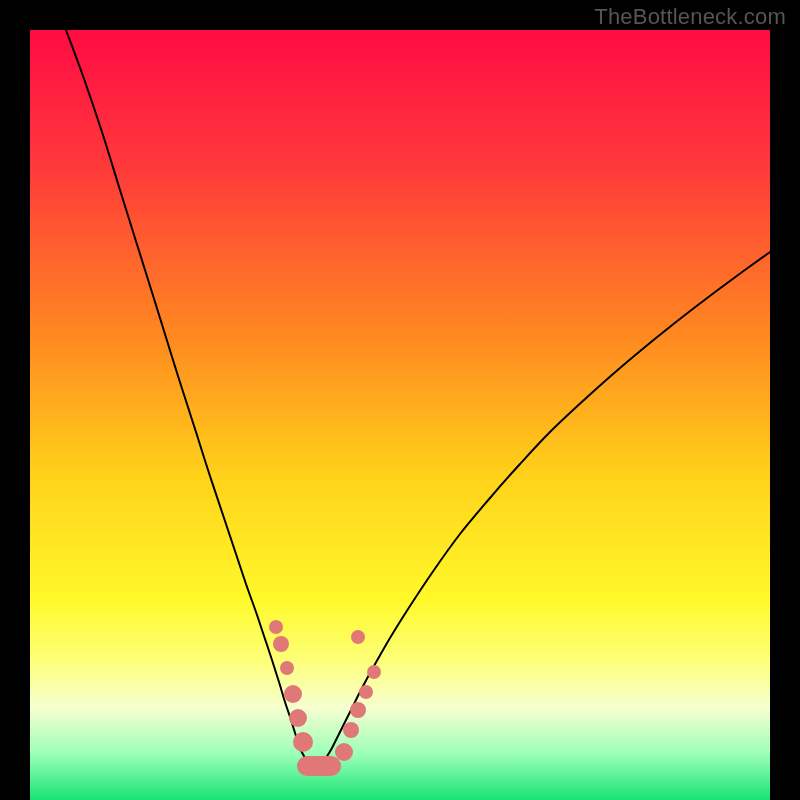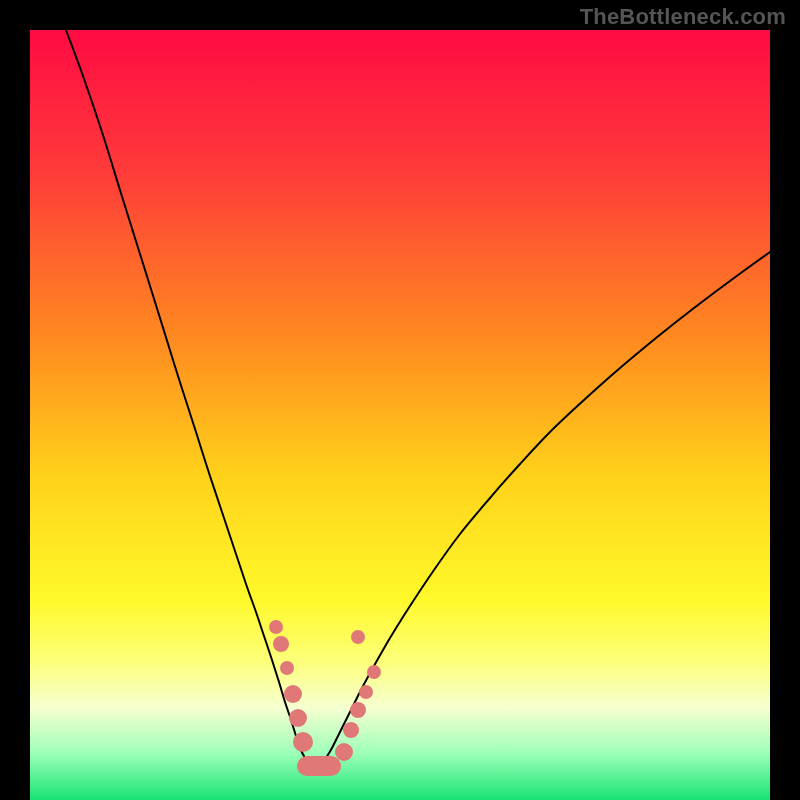--- a/index.html
+++ b/index.html
@@ -15,21 +15,21 @@
     width: 800px;
     height: 800px;
     background: #000;
   }
   .watermark {
     position: absolute;
     top: 4px;
     right: 14px;
     font-family: Arial, Helvetica, sans-serif;
     font-size: 22px;
-    font-weight: 700;
+    font-weight: 400;
     color: #555;
     letter-spacing: 0.2px;
     user-select: none;
   }
   svg {
     display: block;
   }
 </style>
 </head>
 <body>

